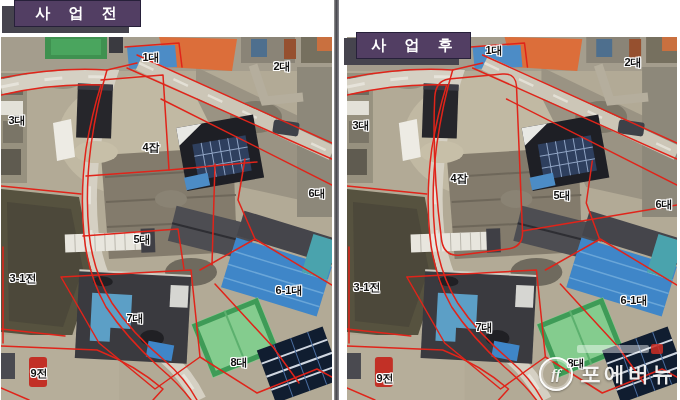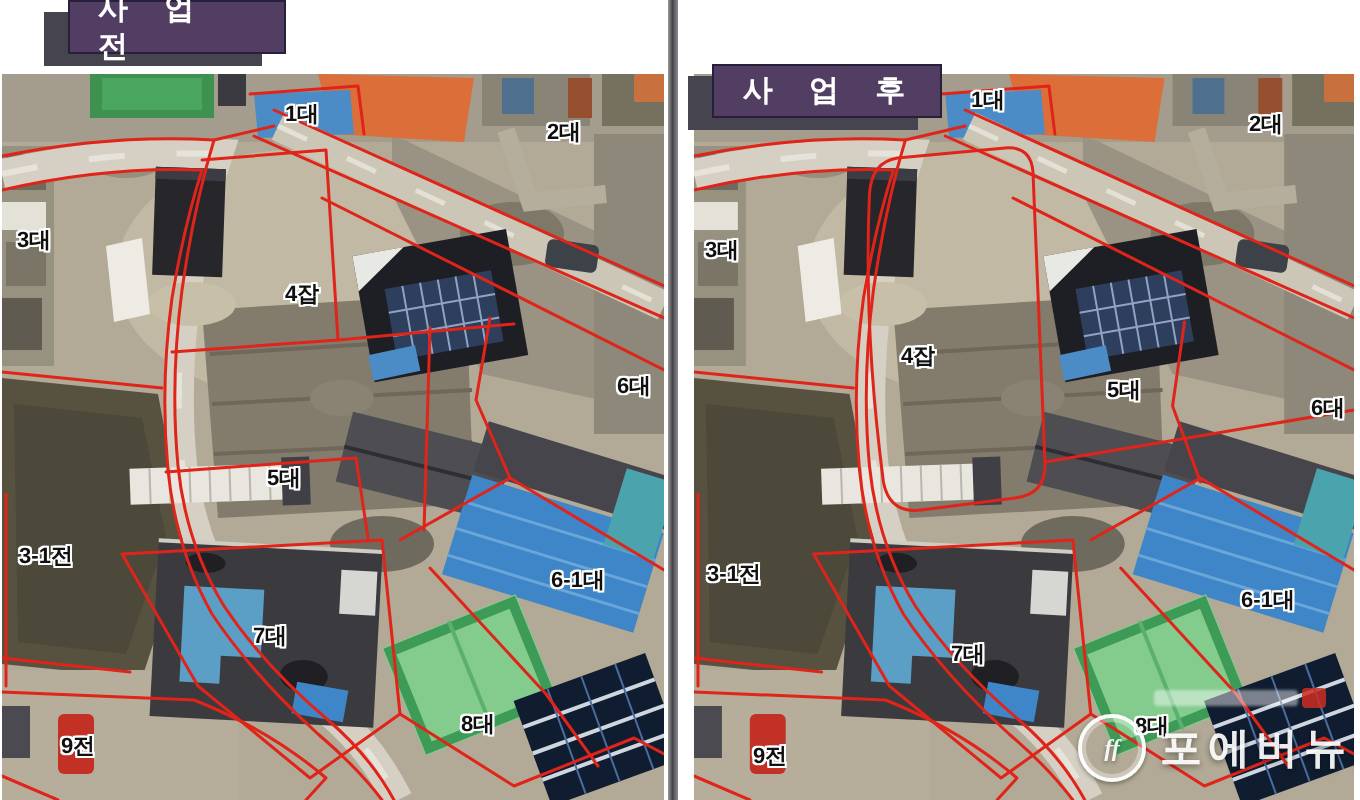--- a/index.html
+++ b/index.html
@@ -10,21 +10,21 @@
   }
   .stage{position:absolute;inset:0;}
   
   .hdr{
     position:absolute;top:0;height:27px;display:flex;align-items:center;justify-content:center;
     background:var(--header-bg);border:1px solid #27203а;border:1px solid #27203a;
     box-shadow:-12px 6px 0 0 var(--header-shadow);
     color:#ffffff;font-weight:700;font-size:15px;letter-spacing:7px;
     padding:0 10px 0 14px;box-sizing:border-box;z-index:9;
   }
-  .hdr-left{left:14px;width:109px;margin-left:20px;}
+  .hdr-left{left:14px;width:127px;}
   .hdr-right{left:356px;width:115px;margin-top:32px;}
   
   .divider{
     position:absolute;left:334px;top:0;width:5px;height:400px;z-index:8;
     background:linear-gradient(90deg,#9a9a9a,#44444a 45%,#8c8c92);
   }
   
   .panel{position:absolute;top:37px;height:363px;overflow:hidden;background:#b2aa96;}
   .panel-before{left:1px;width:331px;}
   .panel-after{left:347px;width:330px;}
@@ -43,21 +43,21 @@
     position:absolute;left:38px;top:0;width:72px;height:8px;border-radius:2px;
     background:rgba(255,255,255,.45);filter:blur(.7px);
   }
   .wm-tag{position:absolute;left:112px;top:-1px;width:12px;height:10px;border-radius:2px;
     background:rgba(205,45,35,.85);}
   .wm-row{position:absolute;left:0;top:12px;display:flex;align-items:center;gap:7px;}
   .wm-logo{
     width:30px;height:30px;border-radius:50%;border:2px solid rgba(255,255,255,.95);
     box-shadow:inset 0 0 0 2px rgba(255,255,255,.35), 0 1px 2px rgba(0,0,0,.35);
     display:flex;align-items:center;justify-content:center;
-    font-family:"Liberation Serif", serif;font-style:italic;font-weight:700;font-size:12px;
+    font-family:"Liberation Serif", serif;font-style:italic;font-weight:700;font-size:15px;
     text-shadow:0 1px 2px rgba(0,0,0,.4);
   }
   .wm-name{
     font-size:21px;font-weight:700;letter-spacing:3px;white-space:nowrap;
     text-shadow:0 1px 3px rgba(0,0,0,.45);
   }
 </style>
 </head>
 <body style="--red: #e0241a; --header-bg: #523e63; --header-shadow: #46444e;">
 

